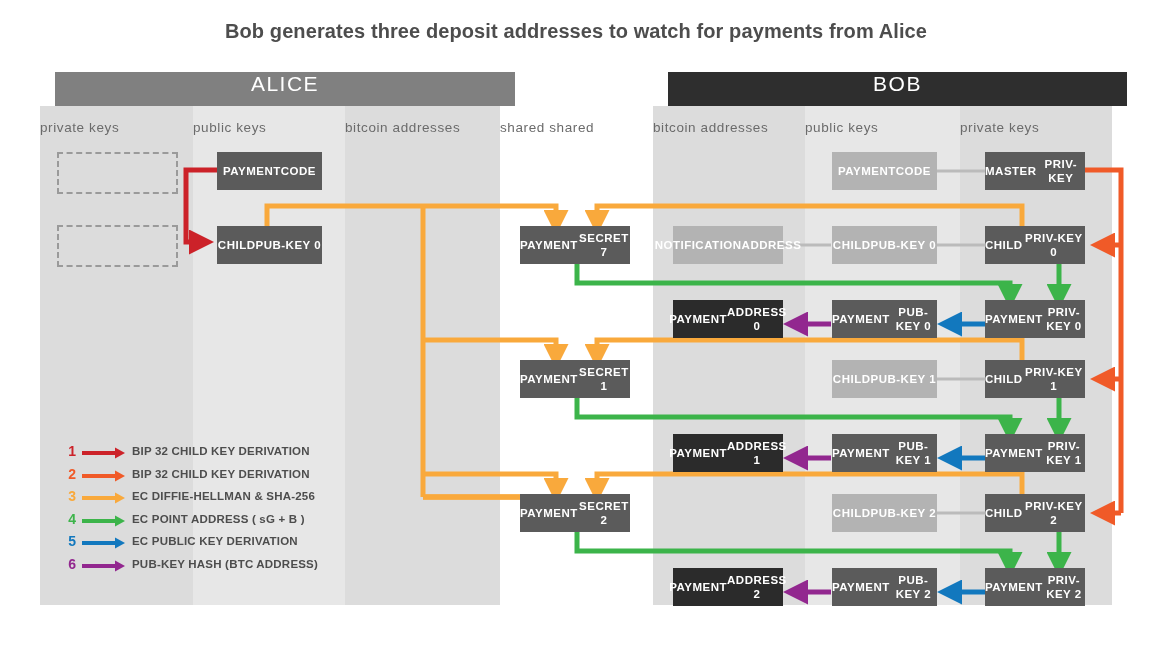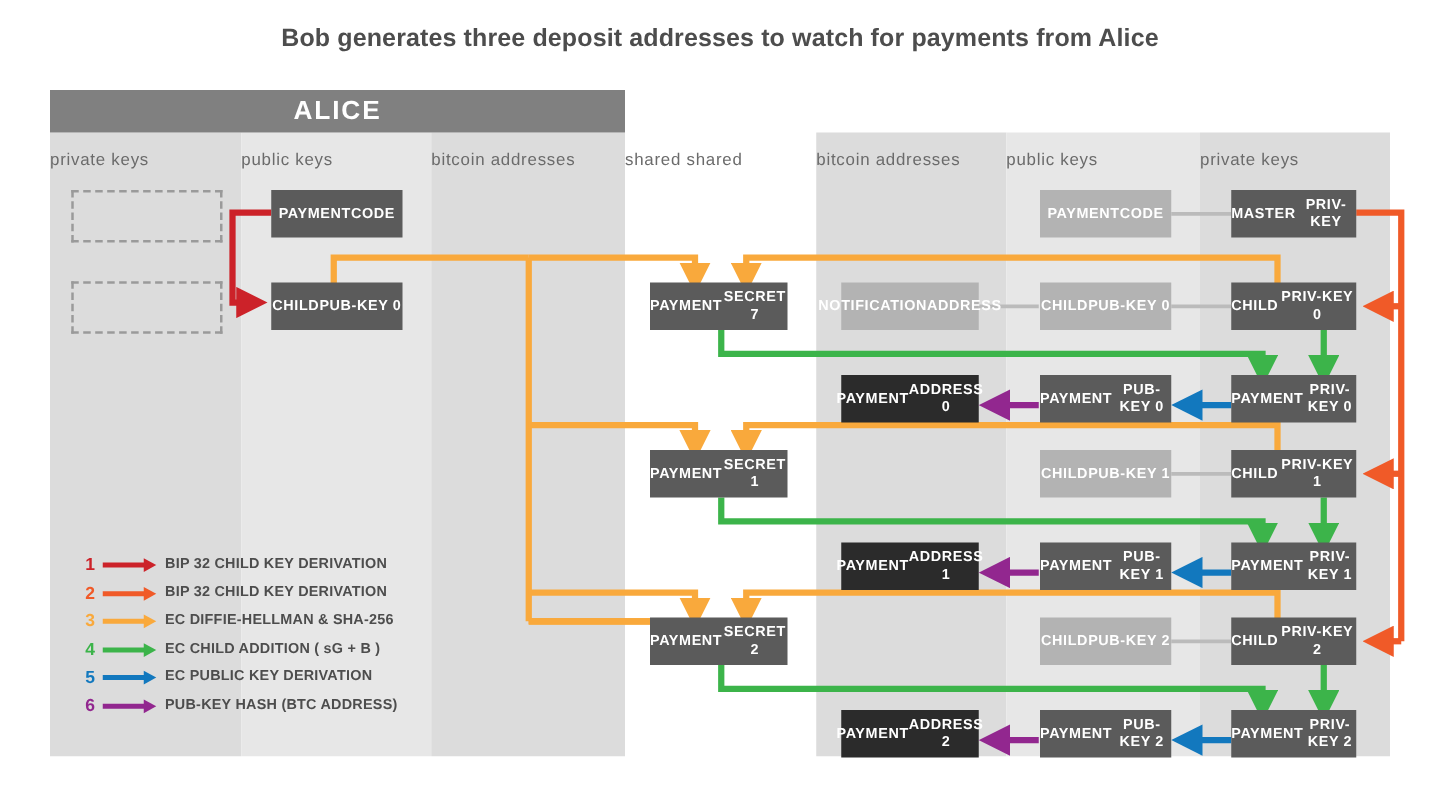--- a/index.html
+++ b/index.html
@@ -7,22 +7,22 @@
        font-family:"Liberation Sans","DejaVu Sans",sans-serif;}
   #stage{position:absolute;left:0;top:0;width:1152px;height:548px;}
 
   .title{position:absolute;left:0;top:20px;width:1152px;text-align:center;
          font-size:20px;font-weight:bold;color:#4d4d4d;letter-spacing:0.1px;}
 
   
   .band{position:absolute;}
 
   
-  .partybar{position:absolute;height:34px;color:#fff;font-size:21px;font-weight:bold;
-            letter-spacing:1.5px;display:flex;align-items:center;justify-content:center;}
+  .partybar{position:absolute;height:34px;color:#fff;font-size:21px;font-weight:normal;
+            letter-spacing:1.5px;display:flex;align-items:flex-start;justify-content:center;margin-left:15px;}
   .partybar.alice{background:#808080;}
   .partybar.bob{background:#2e2e2e;}
 
   
   .colcap{position:absolute;height:26px;display:flex;align-items:center;justify-content:flex-start;
           font-size:13.5px;color:#6b6b6b;letter-spacing:0.6px;}
 
   
   .box{position:absolute;display:flex;align-items:center;
        justify-content:center;color:#ffffff;font-size:11.5px;font-weight:bold;
@@ -54,20 +54,23 @@
   <div class="band" style="left:193px;top:106px;width:152px;height:499px;background:#e7e7e7;"></div>
   <div class="band" style="left:345px;top:106px;width:155px;height:499px;background:#dcdcdc;"></div>
 
   <div class="band" style="left:653px;top:106px;width:152px;height:499px;background:#dcdcdc;"></div>
   <div class="band" style="left:805px;top:106px;width:155px;height:499px;background:#e7e7e7;"></div>
   <div class="band" style="left:960px;top:106px;width:152px;height:499px;background:#dcdcdc;"></div>
 
   <div class="partybar alice" style="left:40px;top:72px;width:460px;">
     <span>ALICE</span>
   </div>
+  <div class="partybar bob" style="left:653px;top:72px;width:459px;">
+    <span>BOB</span>
+  </div>
 
   <div class="colcap" style="left:40px;top:114px;width:153px;">
     <span>private keys</span>
   </div>
   <div class="colcap" style="left:193px;top:114px;width:152px;">
     <span>public keys</span>
   </div>
   <div class="colcap" style="left:345px;top:114px;width:155px;">
     <span>bitcoin addresses</span>
   </div>
@@ -305,21 +308,21 @@
     </div>
 
     <div class="lgrow">
       <span class="lgnum" style="color:#3cb44a;">4</span>
       <span class="lgarrow">
         <svg width="44" height="12" viewBox="0 0 44 12">
           <path d="M0,6 L34,6" stroke="#3cb44a" stroke-width="4" fill="none"></path>
           <path d="M33,0.5 L43,6 L33,11.5 z" fill="#3cb44a"></path>
         </svg>
       </span>
-      <span class="lgtxt">EC CHILD ADDITION ( sG + B )</span>
+      <span class="lgtxt">EC POINT ADDRESS ( sG + B )</span>
     </div>
 
     <div class="lgrow">
       <span class="lgnum" style="color:#1278be;">5</span>
       <span class="lgarrow">
         <svg width="44" height="12" viewBox="0 0 44 12">
           <path d="M0,6 L34,6" stroke="#1278be" stroke-width="4" fill="none"></path>
           <path d="M33,0.5 L43,6 L33,11.5 z" fill="#1278be"></path>
         </svg>
       </span>

